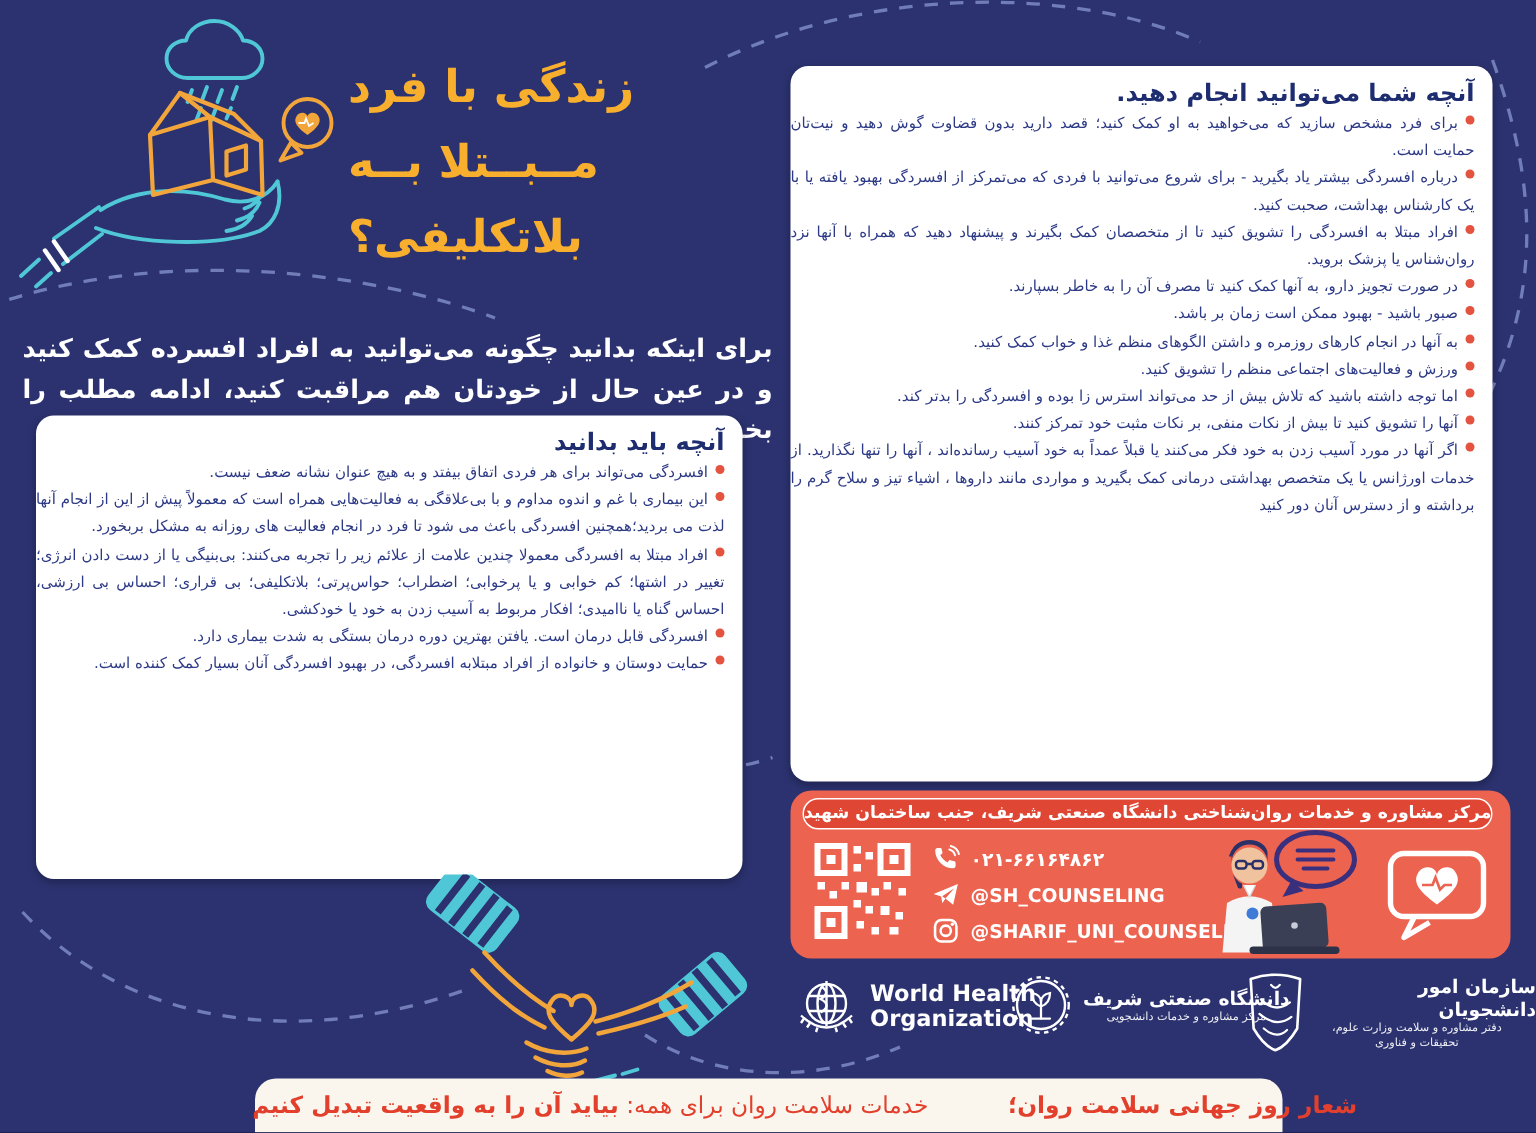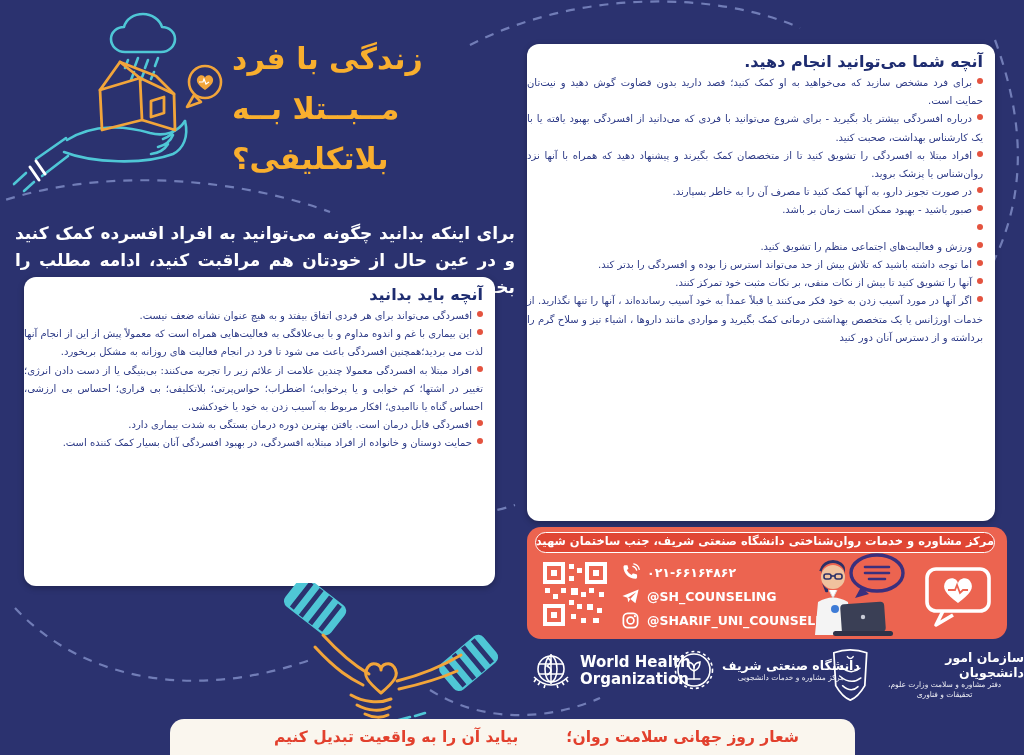--- a/index.html
+++ b/index.html
@@ -151,29 +151,29 @@
         <li><span class="dot"></span><span>حمایت دوستان و خانواده از افراد مبتلابه افسردگی، در بهبود افسردگی آنان بسیار کمک کننده است.</span></li>
       </ul>
   </div>
 
   <div class="card" id="do-box">
     <div class="card-head">آنچه شما می‌توانید انجام دهید.</div>
     <ul>
 
         <li><span class="dot"></span><span>برای فرد مشخص سازید که می‌خواهید به او کمک کنید؛ قصد دارید بدون قضاوت گوش دهید و نیت‌تان حمایت است.</span></li>
 
-        <li><span class="dot"></span><span>درباره افسردگی بیشتر یاد بگیرید - برای شروع می‌توانید با فردی که می‌دانید از افسردگی بهبود یافته یا با یک کارشناس بهداشت، صحبت کنید.</span></li>
+        <li><span class="dot"></span><span>درباره افسردگی بیشتر یاد بگیرید - برای شروع می‌توانید با فردی که می‌تمرکز از افسردگی بهبود یافته یا با یک کارشناس بهداشت، صحبت کنید.</span></li>
 
         <li><span class="dot"></span><span>افراد مبتلا به افسردگی را تشویق کنید تا از متخصصان کمک بگیرند و پیشنهاد دهید که همراه با آنها نزد روان‌شناس یا پزشک بروید.</span></li>
 
         <li><span class="dot"></span><span>در صورت تجویز دارو، به آنها کمک کنید تا مصرف آن را به خاطر بسپارند.</span></li>
 
         <li><span class="dot"></span><span>صبور باشید - بهبود ممکن است زمان بر باشد.</span></li>
 
-        <li><span class="dot"></span></li>
+        <li><span class="dot"></span><span>به آنها در انجام کارهای روزمره و داشتن الگوهای منظم غذا و خواب کمک کنید.</span></li>
 
         <li><span class="dot"></span><span>ورزش و فعالیت‌های اجتماعی منظم را تشویق کنید.</span></li>
 
         <li><span class="dot"></span><span>اما توجه داشته باشید که تلاش بیش از حد می‌تواند استرس زا بوده و افسردگی را بدتر کند.</span></li>
 
         <li><span class="dot"></span><span>آنها را تشویق کنید تا بیش از نکات منفی، بر نکات مثبت خود تمرکز کنند.</span></li>
 
         <li><span class="dot"></span><span>اگر آنها در مورد آسیب زدن به خود فکر می‌کنند یا قبلاً عمداً به خود آسیب رسانده‌اند ، آنها را تنها نگذارید. از خدمات اورژانس یا یک متخصص بهداشتی درمانی کمک بگیرید و مواردی مانند داروها ، اشیاء تیز و سلاح گرم را برداشته و از دسترس آنان دور کنید</span></li>
       </ul>
   </div>
@@ -338,16 +338,17 @@
       </g>
     </svg>
     <div class="ltext">
       <div class="fa-logo-title">سازمان امور دانشجویان</div>
       <div class="fa-logo-sub" style="width:128px">دفتر مشاوره و سلامت وزارت علوم، تحقیقات و فناوری</div>
     </div>
   </div>
 
   <div id="footer-strip">
     <span class="b">شعار روز جهانی سلامت روان؛</span>
+    <span class="m">خدمات سلامت روان برای همه:</span>
     <span class="b">بیاید آن را به واقعیت تبدیل کنیم</span>
   </div>
 
 </div>
 
 </body></html>

